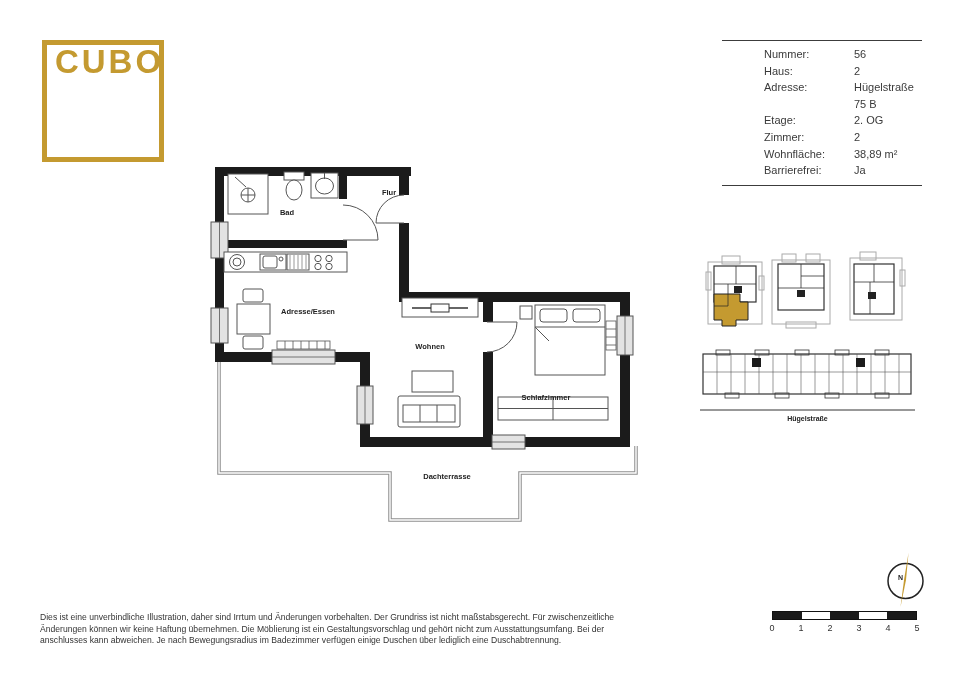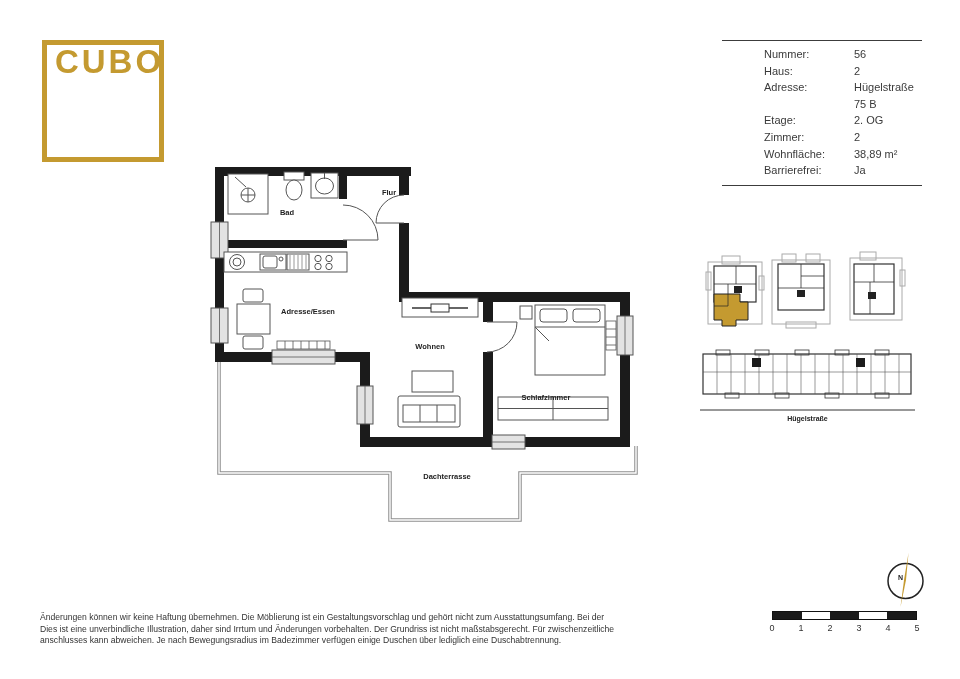--- a/index.html
+++ b/index.html
@@ -308,18 +308,18 @@
     </div>
     <span class="tick" style="left:0px;">0</span>
     <span class="tick" style="left:29px;">1</span>
     <span class="tick" style="left:58px;">2</span>
     <span class="tick" style="left:87px;">3</span>
     <span class="tick" style="left:116px;">4</span>
     <span class="tick" style="left:145px;">5</span>
   </div>
 
   <div id="disclaimer" class="abs">
+    <div>Dies ist eine unverbindliche Illustration, daher sind Irrtum und Änderungen vorbehalten. Der Grundriss ist nicht maßstabsgerecht. Für zwischenzeitliche</div>
     <div>Änderungen können wir keine Haftung übernehmen. Die Möblierung ist ein Gestaltungsvorschlag und gehört nicht zum Ausstattungsumfang. Bei der</div>
-    <div>Dies ist eine unverbindliche Illustration, daher sind Irrtum und Änderungen vorbehalten. Der Grundriss ist nicht maßstabsgerecht. Für zwischenzeitliche</div>
     <div>anschlusses kann abweichen. Je nach Bewegungsradius im Badezimmer verfügen einige Duschen über lediglich eine Duschabtrennung.</div>
   </div>
 
 </div>
 
 </body></html>

